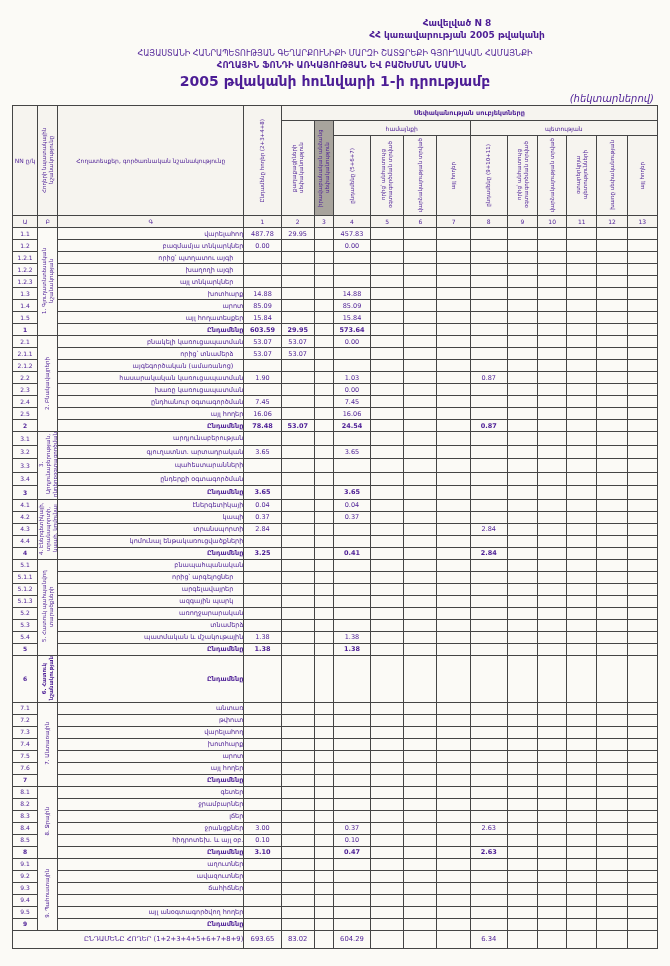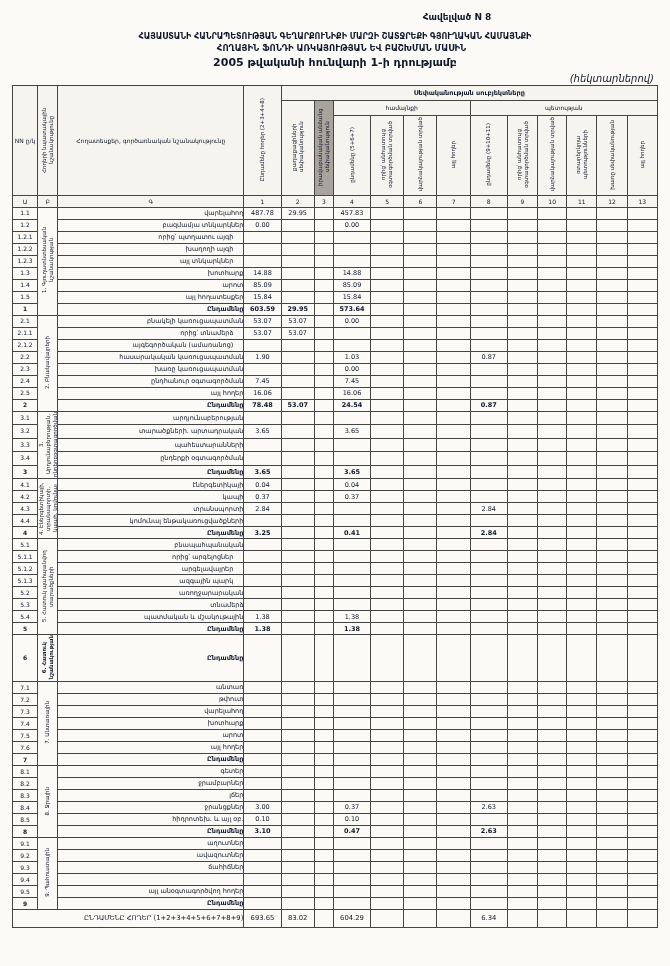--- a/index.html
+++ b/index.html
@@ -1,30 +1,30 @@
 <!DOCTYPE html>
 <html><head>
 <meta charset="utf-8">
 <style>
   html,body { margin:0; padding:0; background:#e8e6e1; }
   .page {
     width:670px; height:966px; margin:0 auto; box-sizing:border-box;
-    background:#fbfaf6; color:#0f172a;
+    background:#fbfaf6; color:#4c1d95;
     font-family:"DejaVu Sans", sans-serif;
-    padding-top:12px; overflow:hidden; position:relative;
+    padding-top:18px; overflow:hidden; position:relative;
   }
   
   .appendix { width:330px; margin:0 48px 0 auto; text-align:center;
     font-size:9px; font-weight:bold; line-height:1.3; }
   
   .titleblock { text-align:center; margin-top:8px; }
   .t1 { font-size:11.5px; font-weight:bold; letter-spacing:3px; }
-  .t2 { font-size:8px;  font-weight:bold; margin-top:6px; }
+  .t2 { font-size:8px;  font-weight:normal; margin-top:6px; }
   .t3 { font-size:8.5px; font-weight:bold; margin-top:2px;margin-left:13px; }
-  .t4 { font-size:11px; font-weight:bold; margin-top:3px; }
+  .t4 { font-size:14px; font-weight:bold; margin-top:3px; }
   .units { text-align:right; margin:4px 16px 1px 0; font-size:10px; font-style:italic; }
 
   table { border-collapse:collapse; table-layout:fixed; width:646px; margin:0 12px; }
   th, td { border:1px solid #454545; padding:0; overflow:hidden; }
   thead th { font-weight:normal; font-size:5.5px; text-align:center; vertical-align:middle; background:#f6f4ef; }
   tr.h1 th { height:14px; }
   tr.h2 th { height:14px; }
   tr.h3 th { height:78px; }
   tr.h4 th { height:11px; font-size:6px; }
   th.band  { font-size:6.5px; font-weight:bold; }
@@ -45,20 +45,21 @@
   tr.grand td { height:17px; font-size:6.8px; font-weight:normal; }
   tr.grand td.lbl { padding-left:6px; }
 </style>
 </head>
 <body>
 
 <div class="page">
 
   <div class="appendix">
     <div>Հավելված N 8</div>
+    <div>ՀՀ կառավարության 2005 թվականի</div>
   </div>
 
   <div class="titleblock">
     <div class="t2">ՀԱՅԱՍՏԱՆԻ ՀԱՆՐԱՊԵՏՈՒԹՅԱՆ ԳԵՂԱՐՔՈՒՆԻՔԻ ՄԱՐԶԻ ՇԱՏՋՐԵՔԻ ԳՅՈՒՂԱԿԱՆ ՀԱՄԱՅՆՔԻ</div>
     <div class="t3">ՀՈՂԱՅԻՆ ՖՈՆԴԻ ԱՌԿԱՅՈՒԹՅԱՆ ԵՎ ԲԱՇԽՄԱՆ ՄԱՍԻՆ</div>
     <div class="t4">2005 թվականի հունվարի 1-ի դրությամբ</div>
   </div>
 
   <div class="units">(հեկտարներով)</div>
 
@@ -431,21 +432,21 @@
           <td class="num"></td>
           <td class="num"></td>
           <td class="num"></td>
           <td class="num"></td>
           <td class="num"></td>
           <td class="num"></td>
           <td class="num"></td>
         </tr>
         <tr>
           <td class="rn">3.2</td>
-          <td class="lbl">տարածքների. արտադրական</td>
+          <td class="lbl">գյուղատնտ. արտադրական</td>
           <td class="num">3.65</td>
           <td class="num"></td>
           <td class="num"></td>
           <td class="num">3.65</td>
           <td class="num"></td>
           <td class="num"></td>
           <td class="num"></td>
           <td class="num"></td>
           <td class="num"></td>
           <td class="num"></td>

